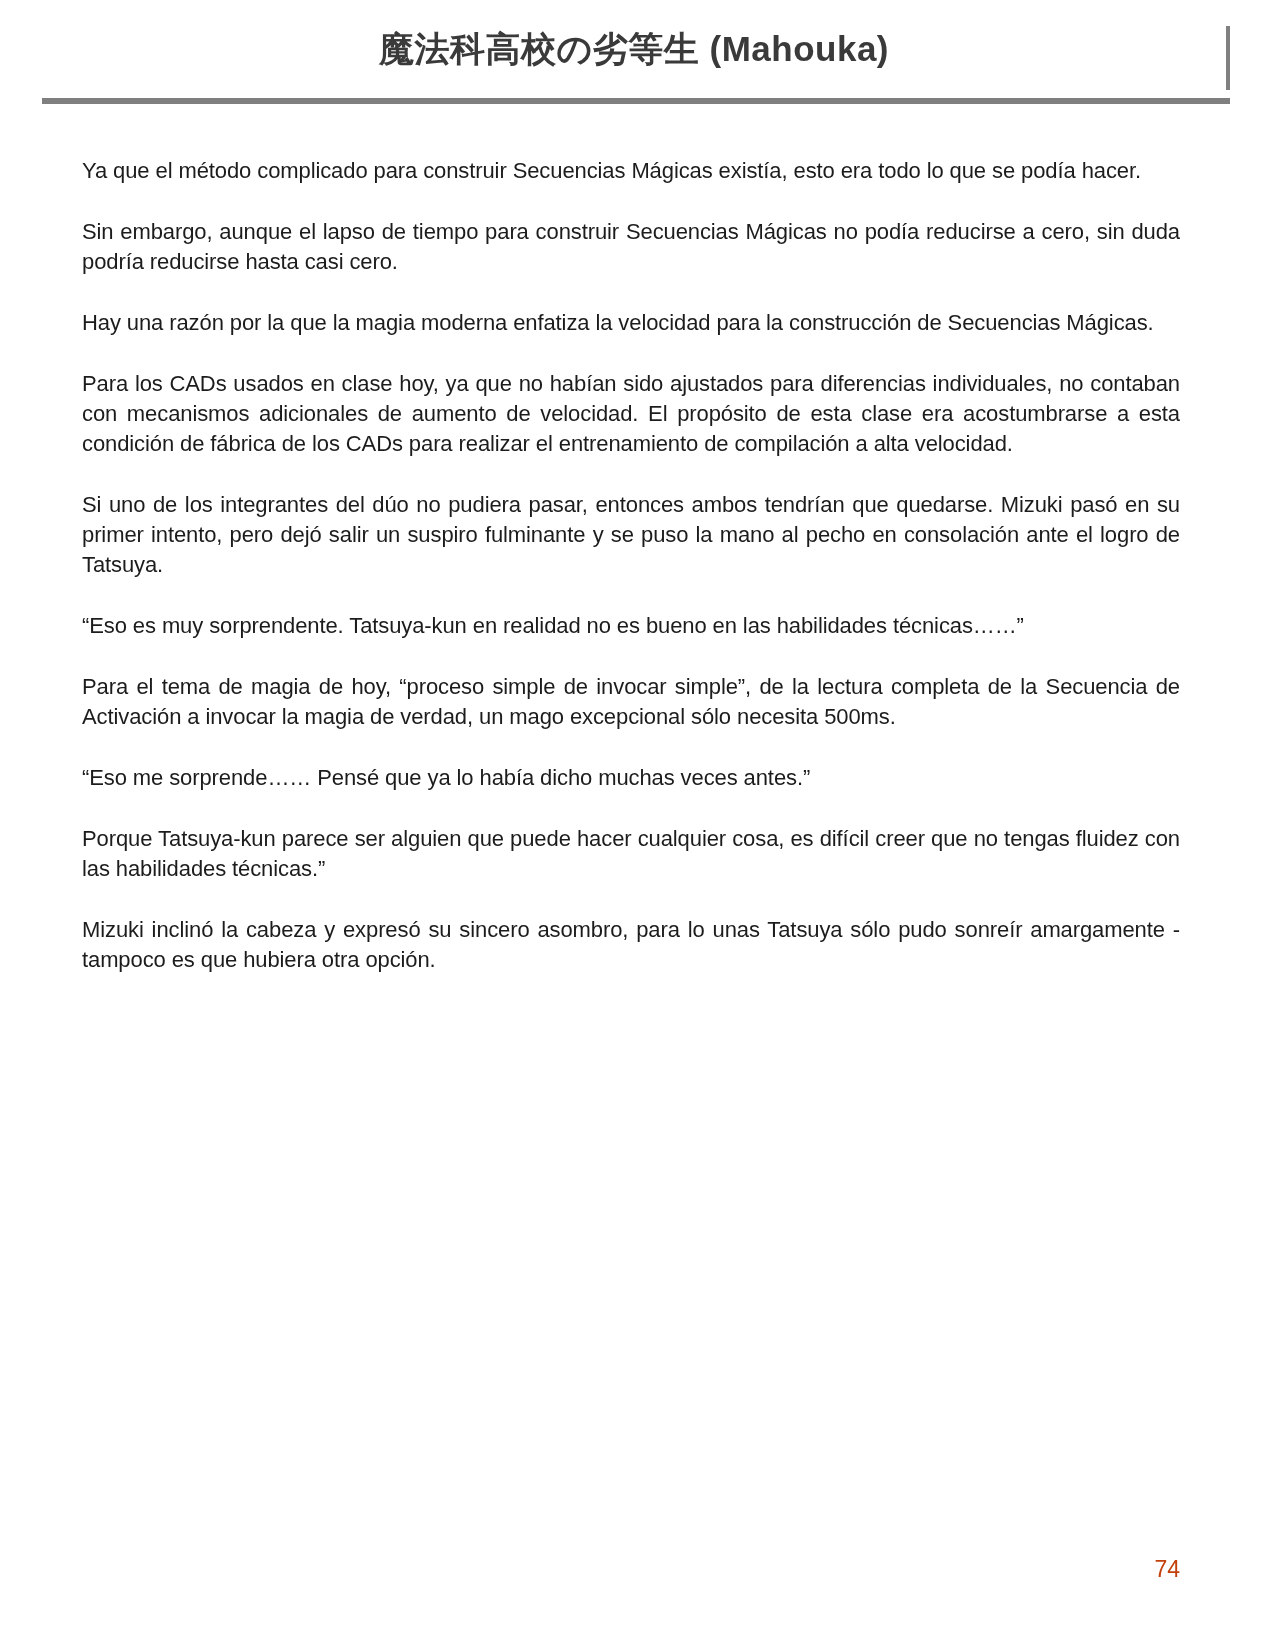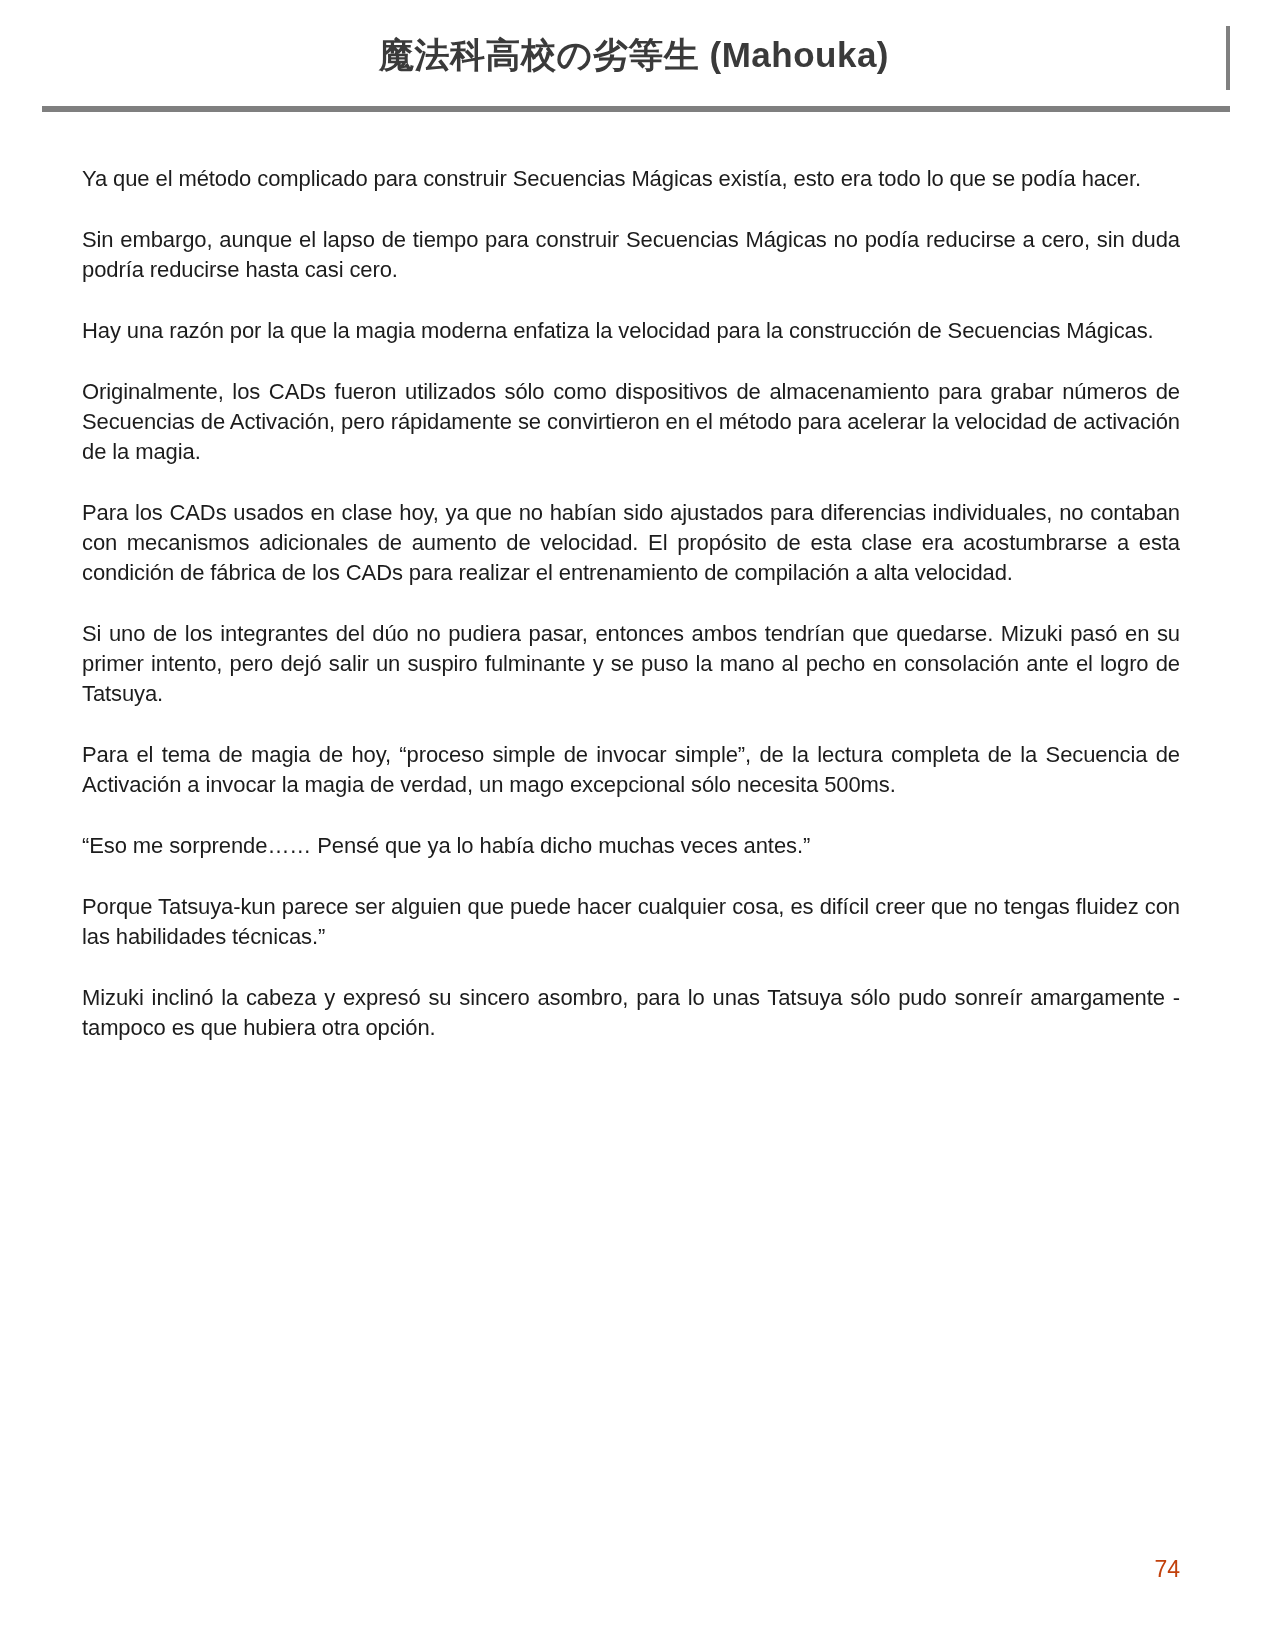--- a/index.html
+++ b/index.html
@@ -10,23 +10,23 @@
     height: 1650px;
     margin: 0 auto;
     background: #ffffff;
     overflow: hidden;
     font-family: "Liberation Sans", "DejaVu Sans", sans-serif;
     color: #1c1c1c;
   }
   
   .header-row {
     display: flex;
-    align-items: center;
+    align-items: flex-start;
     height: 64px;
-    margin: 26px 45px 16px 42px;
+    margin: 26px 45px 8px 42px;
   }
   .header-title-cell {
     flex: 1 1 auto;
     text-align: center;
     padding-bottom: 6px;
   }
   .page-title {
     margin: 0;
     font-size: 35px;
     font-weight: bold;
@@ -92,23 +92,23 @@
       </div>
       <div class="header-divider"></div>
     </div>
     <div class="header-rule"></div>
   </header>
 
   <main class="page-body">
     <p>Ya que el método complicado para construir Secuencias Mágicas existía, esto era todo lo que se podía hacer.</p>
     <p>Sin embargo, aunque el lapso de tiempo para construir Secuencias Mágicas no podía reducirse a cero, sin duda podría reducirse hasta casi cero.</p>
     <p>Hay una razón por la que la magia moderna enfatiza la velocidad para la construcción de Secuencias Mágicas.</p>
-    <p>Originalmente, los CADs fueron utilizados sólo como dispositivos de almacenamiento para grabar números de Secuencias de Activación, pero rápidamente se convirtieron en el método para acelerar la velocidad de activación de la magia.</p>
     <p>Para los CADs usados en clase hoy, ya que no habían sido ajustados para diferencias individuales, no contaban con mecanismos adicionales de aumento de velocidad. El propósito de esta clase era acostumbrarse a esta condición de fábrica de los CADs para realizar el entrenamiento de compilación a alta velocidad.</p>
     <p>Si uno de los integrantes del dúo no pudiera pasar, entonces ambos tendrían que quedarse. Mizuki pasó en su primer intento, pero dejó salir un suspiro fulminante y se puso la mano al pecho en consolación ante el logro de Tatsuya.</p>
+    <p>“Eso es muy sorprendente. Tatsuya-kun en realidad no es bueno en las habilidades técnicas……”</p>
     <p>Para el tema de magia de hoy, “proceso simple de invocar simple”, de la lectura completa de la Secuencia de Activación a invocar la magia de verdad, un mago excepcional sólo necesita 500ms.</p>
     <p>“Eso me sorprende…… Pensé que ya lo había dicho muchas veces antes.”</p>
     <p>Porque Tatsuya-kun parece ser alguien que puede hacer cualquier cosa, es difícil creer que no tengas fluidez con las habilidades técnicas.”</p>
     <p>Mizuki inclinó la cabeza y expresó su sincero asombro, para lo unas Tatsuya sólo pudo sonreír amargamente - tampoco es que hubiera otra opción.</p>
   </main>
 
   <footer class="page-footer">
     <span class="page-number">74</span>
   </footer>
 

